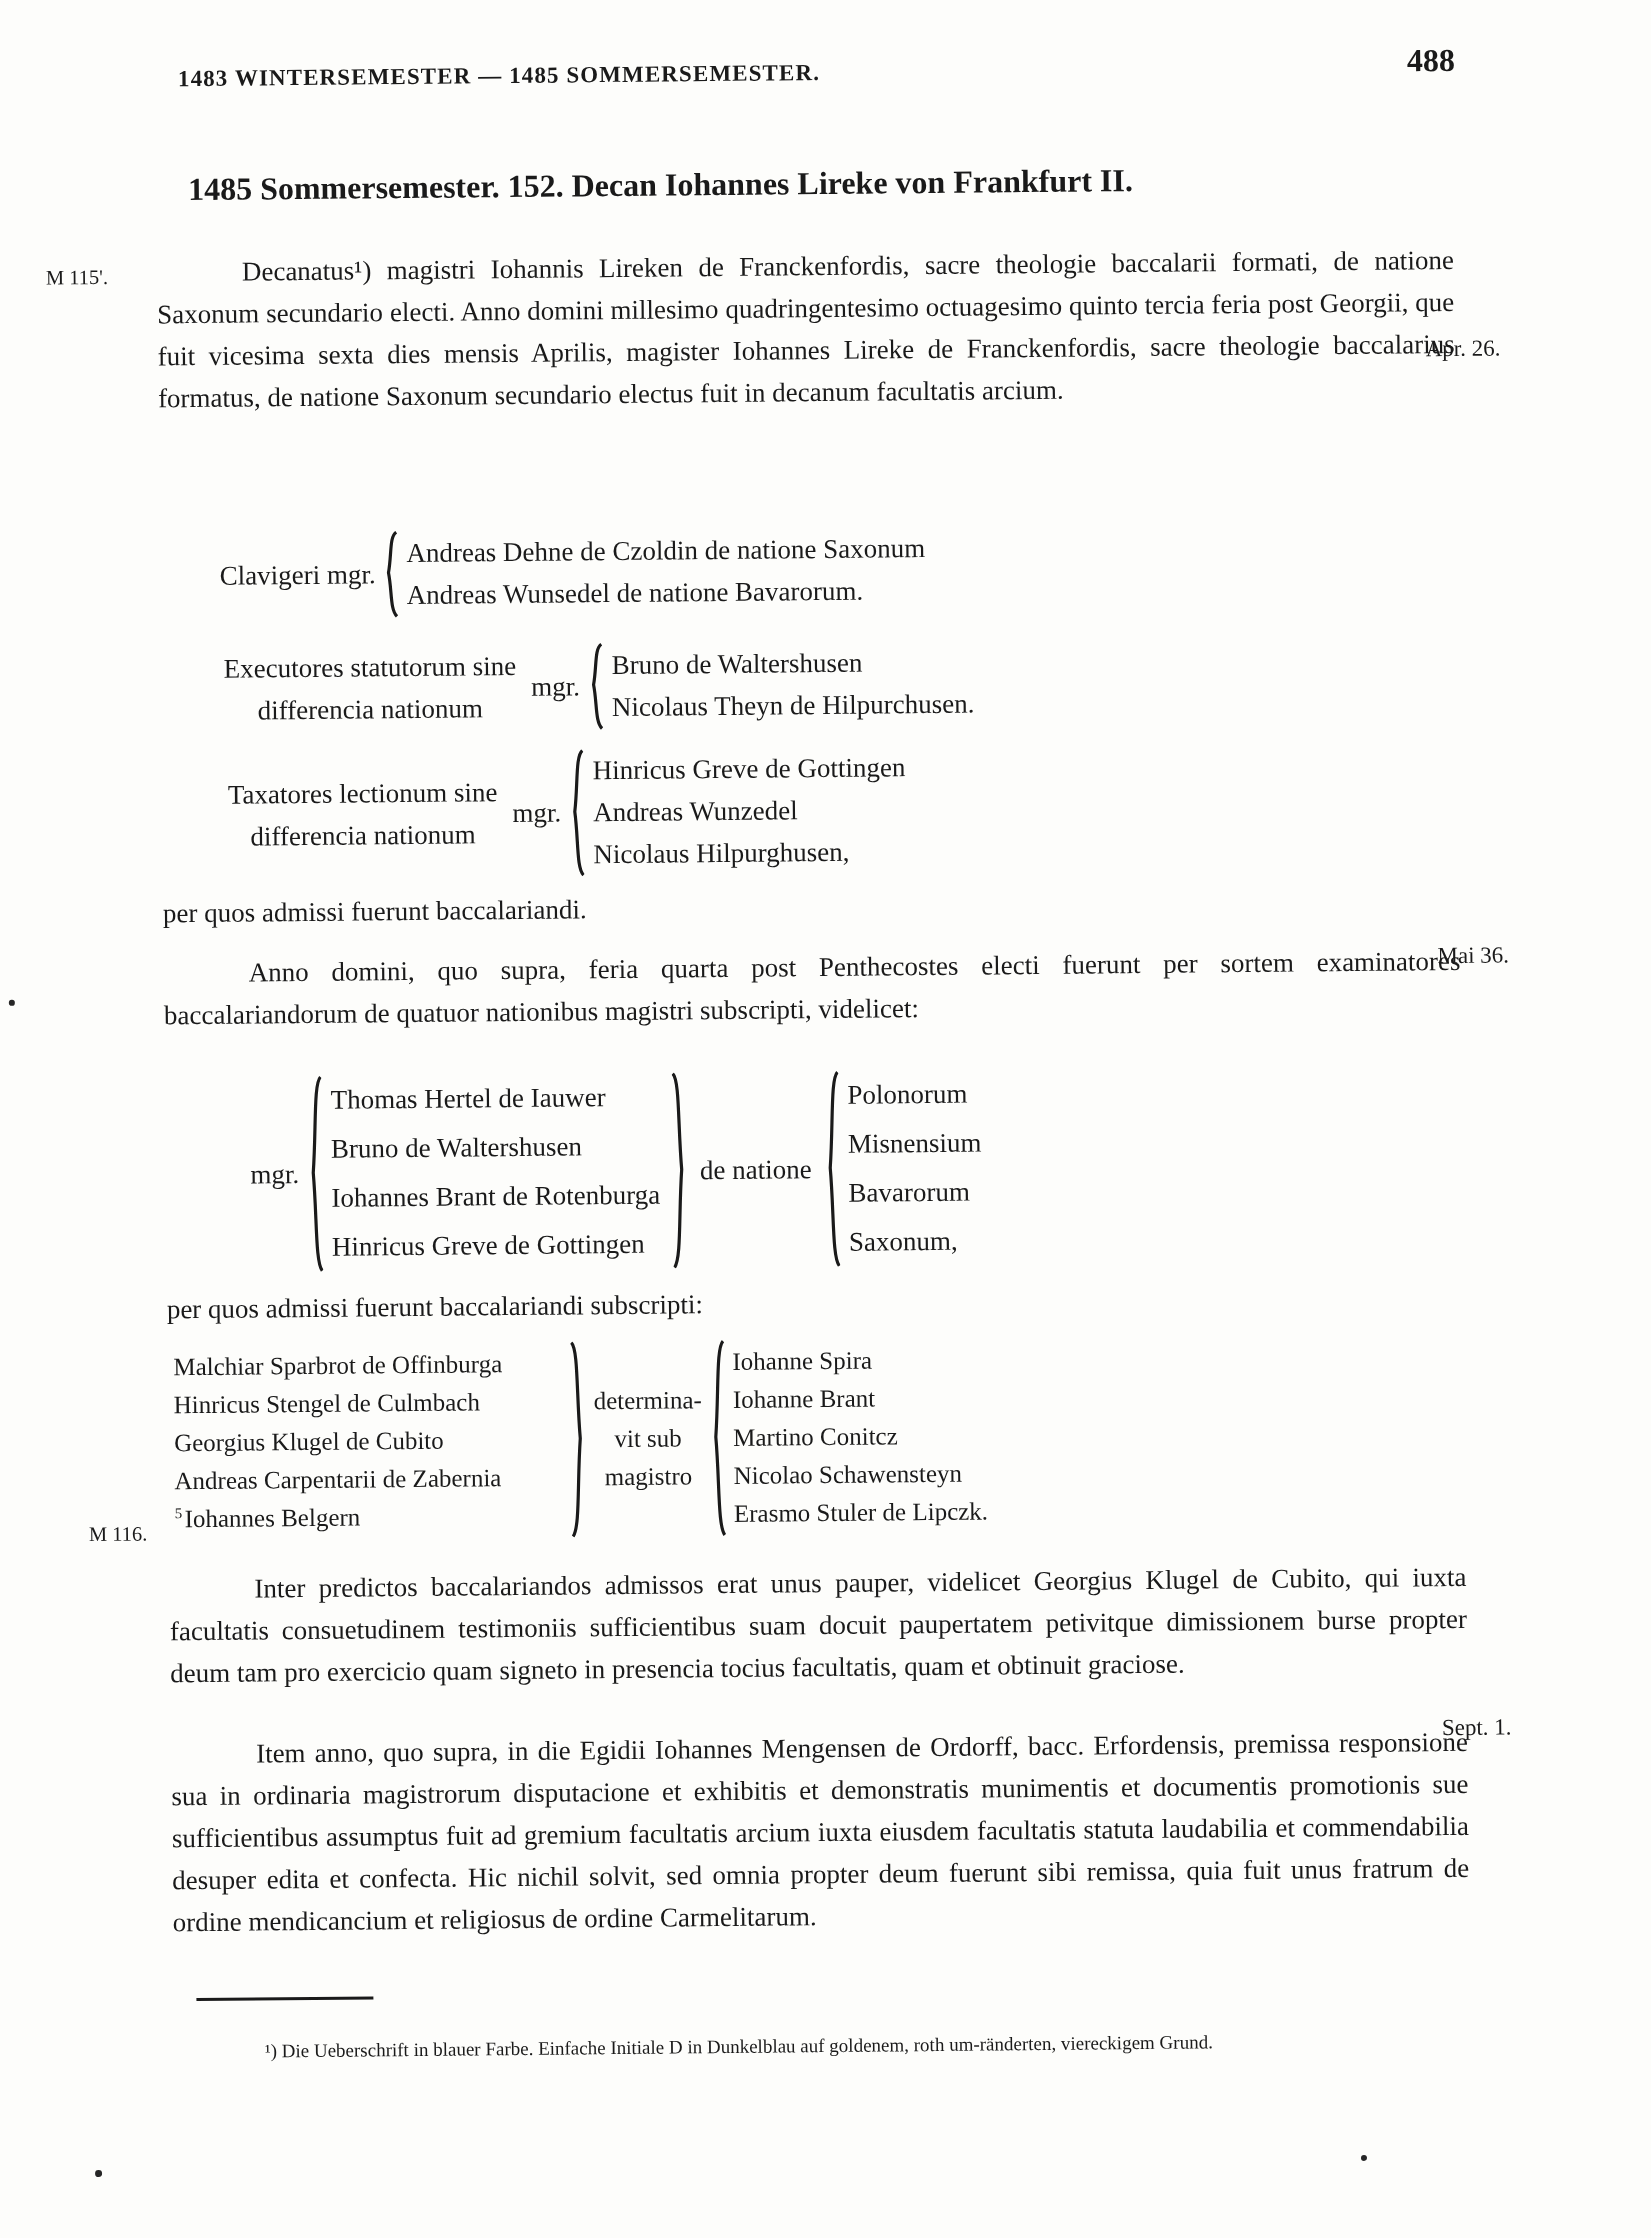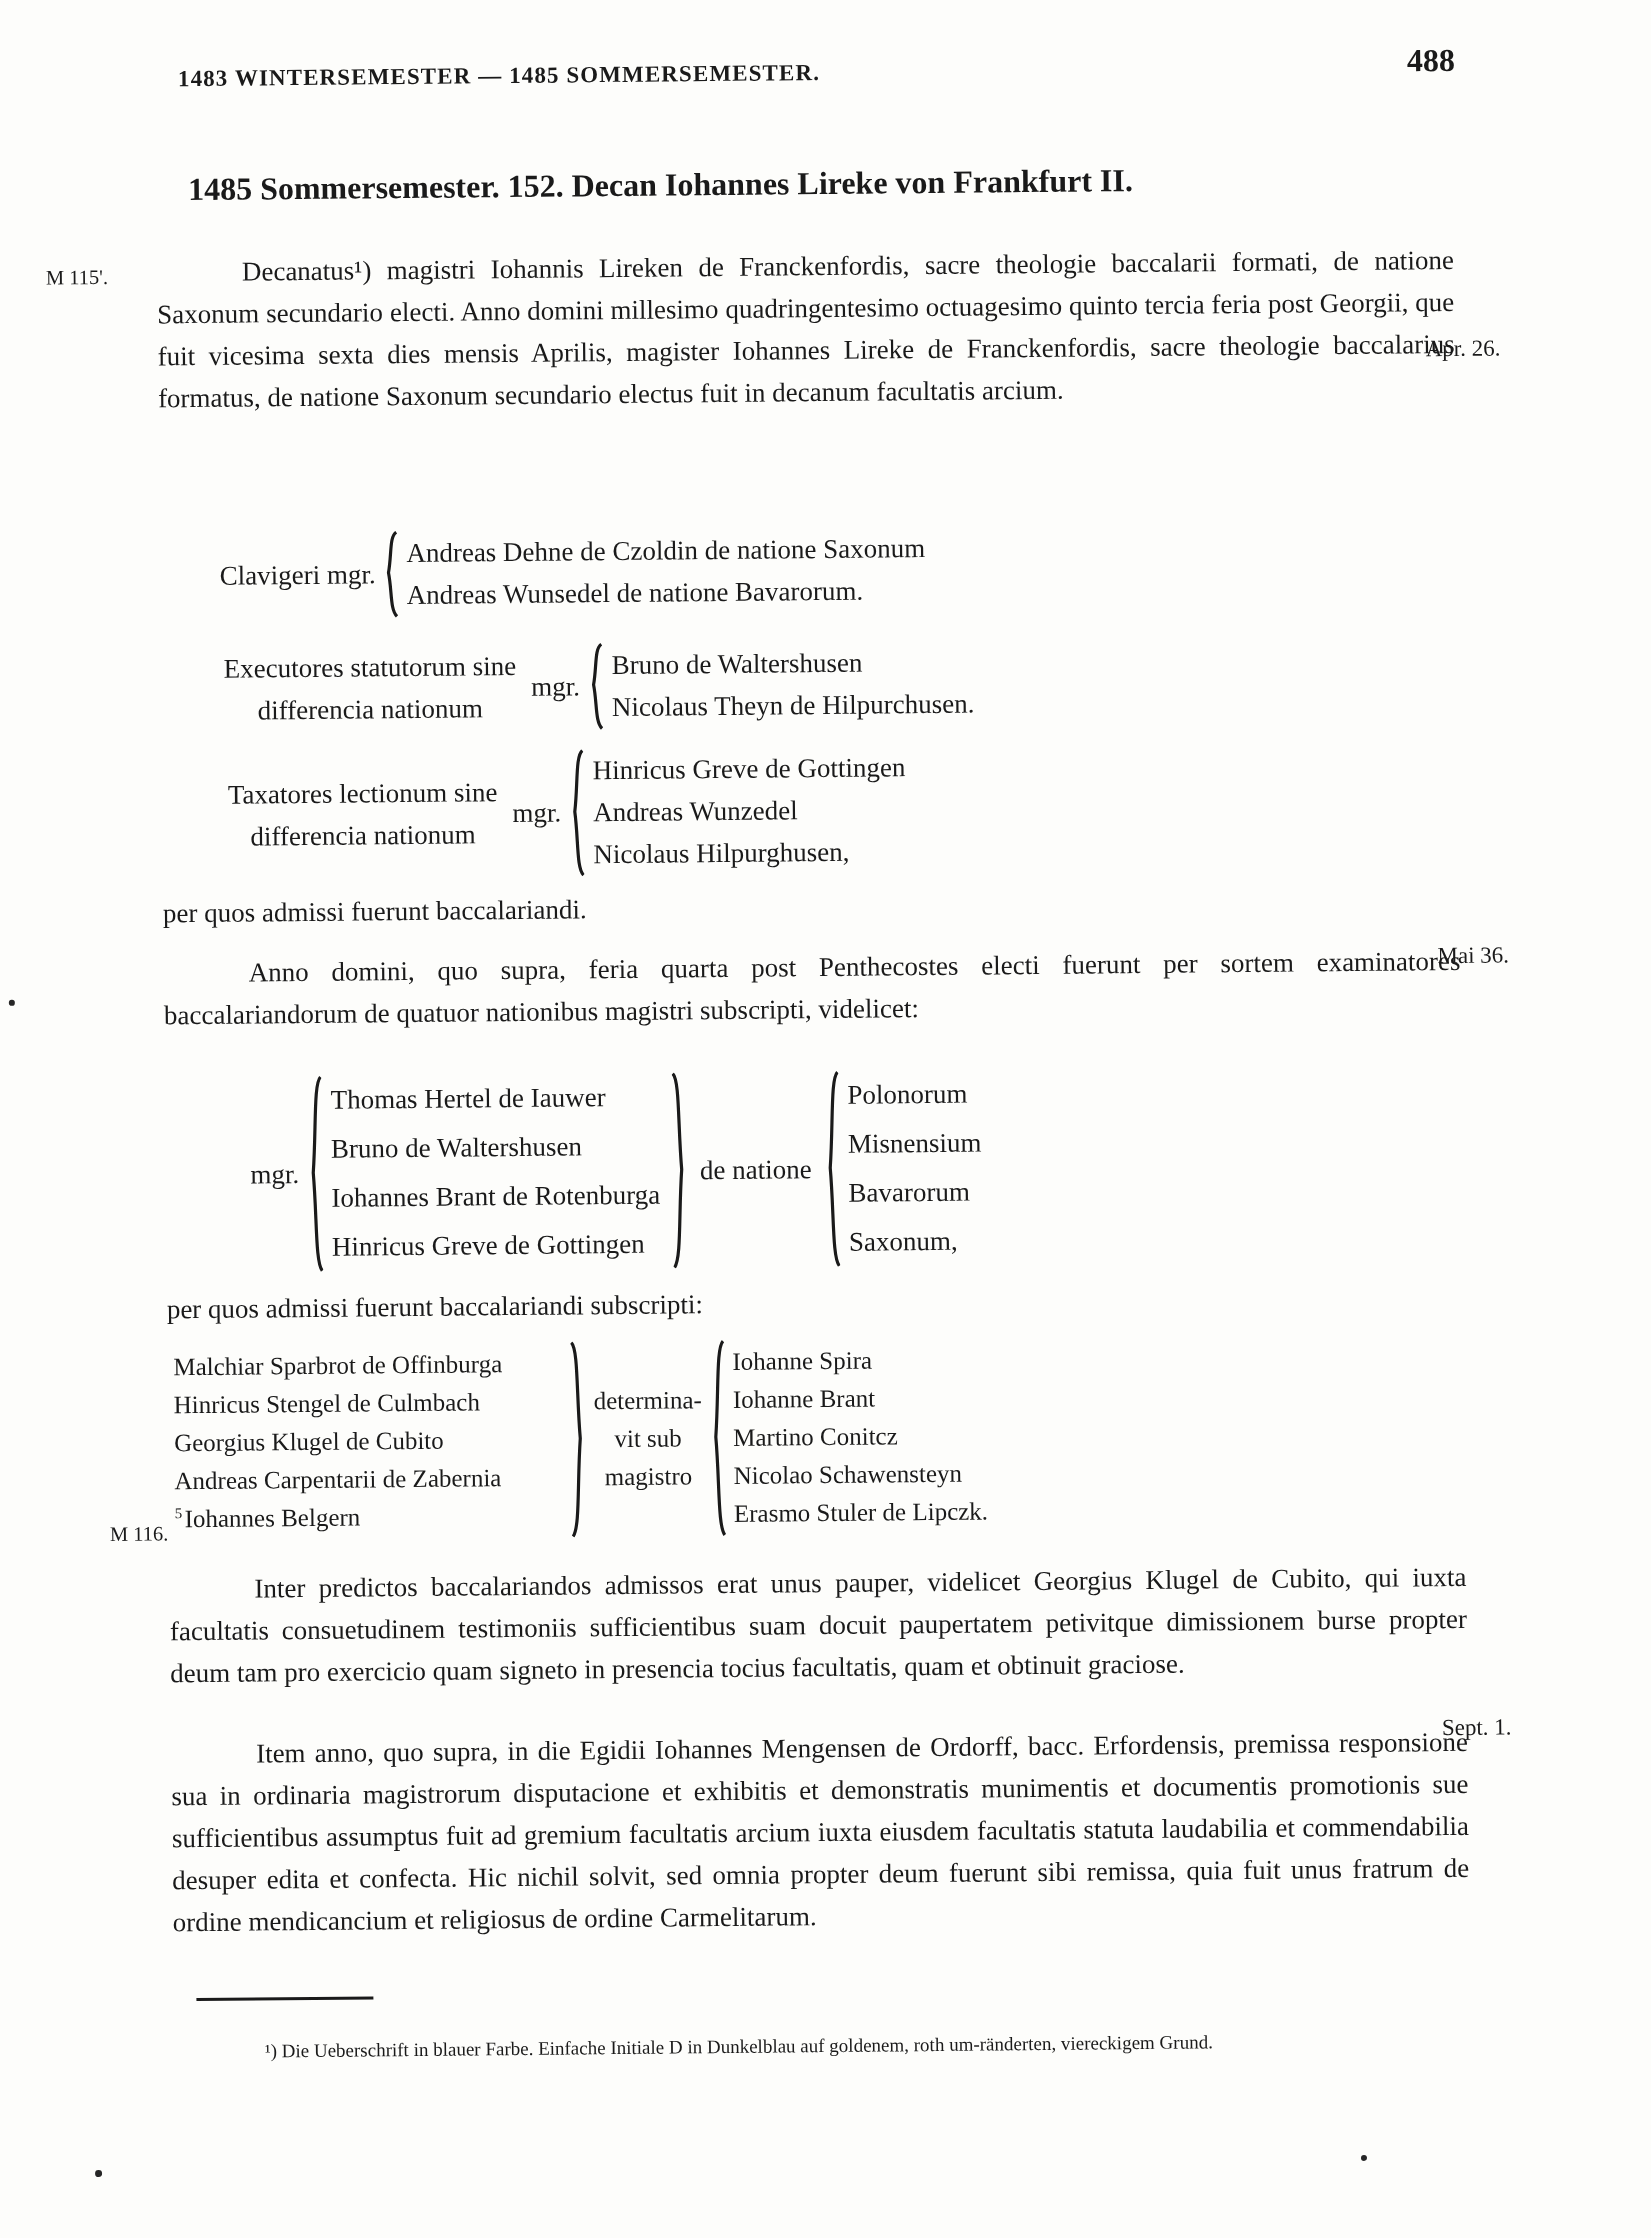--- a/index.html
+++ b/index.html
@@ -169,21 +169,21 @@
     <div class="runhead">
       <span>1483 WINTERSEMESTER — 1485 SOMMERSEMESTER.</span>
       <span class="folio">488</span>
     </div>
 
     <div class="sectitle">1485 Sommersemester. 152. Decan Iohannes Lireke von Frankfurt II.</div>
 
     <div class="margin-note" style="left:54px; top:259px;">M 115'.</div>
     <div class="margin-note right" style="left:1433px; top:342px;">Apr. 26.</div>
     <div class="margin-note right" style="left:1439px; top:949px;">Mai 36.</div>
-    <div class="margin-note" style="left:85px; top:1516px;margin-left:21px;">M 116.</div>
+    <div class="margin-note" style="left:85px; top:1516px;">M 116.</div>
     <div class="margin-note right" style="left:1436px; top:1721px;text-align:right;">Sept. 1.</div>
 
     <div class="body" style="top:245px;">
       <p class="indent">Decanatus¹) magistri Iohannis Lireken de Franckenfordis, sacre theologie baccalarii formati, de natione Saxonum secundario electi. Anno domini millesimo quadringentesimo octuagesimo quinto tercia feria post Georgii, que fuit vicesima sexta dies mensis Aprilis, magister Iohannes Lireke de Franckenfordis, sacre theologie baccalarius formatus, de natione Saxonum secundario electus fuit in decanum facultatis arcium.</p>
     </div>
 
     <div class="grp" style="left:225px; top:527px;">
       <div class="lbl">Clavigeri mgr.</div>
       <span class="brace">
         <svg viewBox="0 0 26 150" preserveAspectRatio="none">

